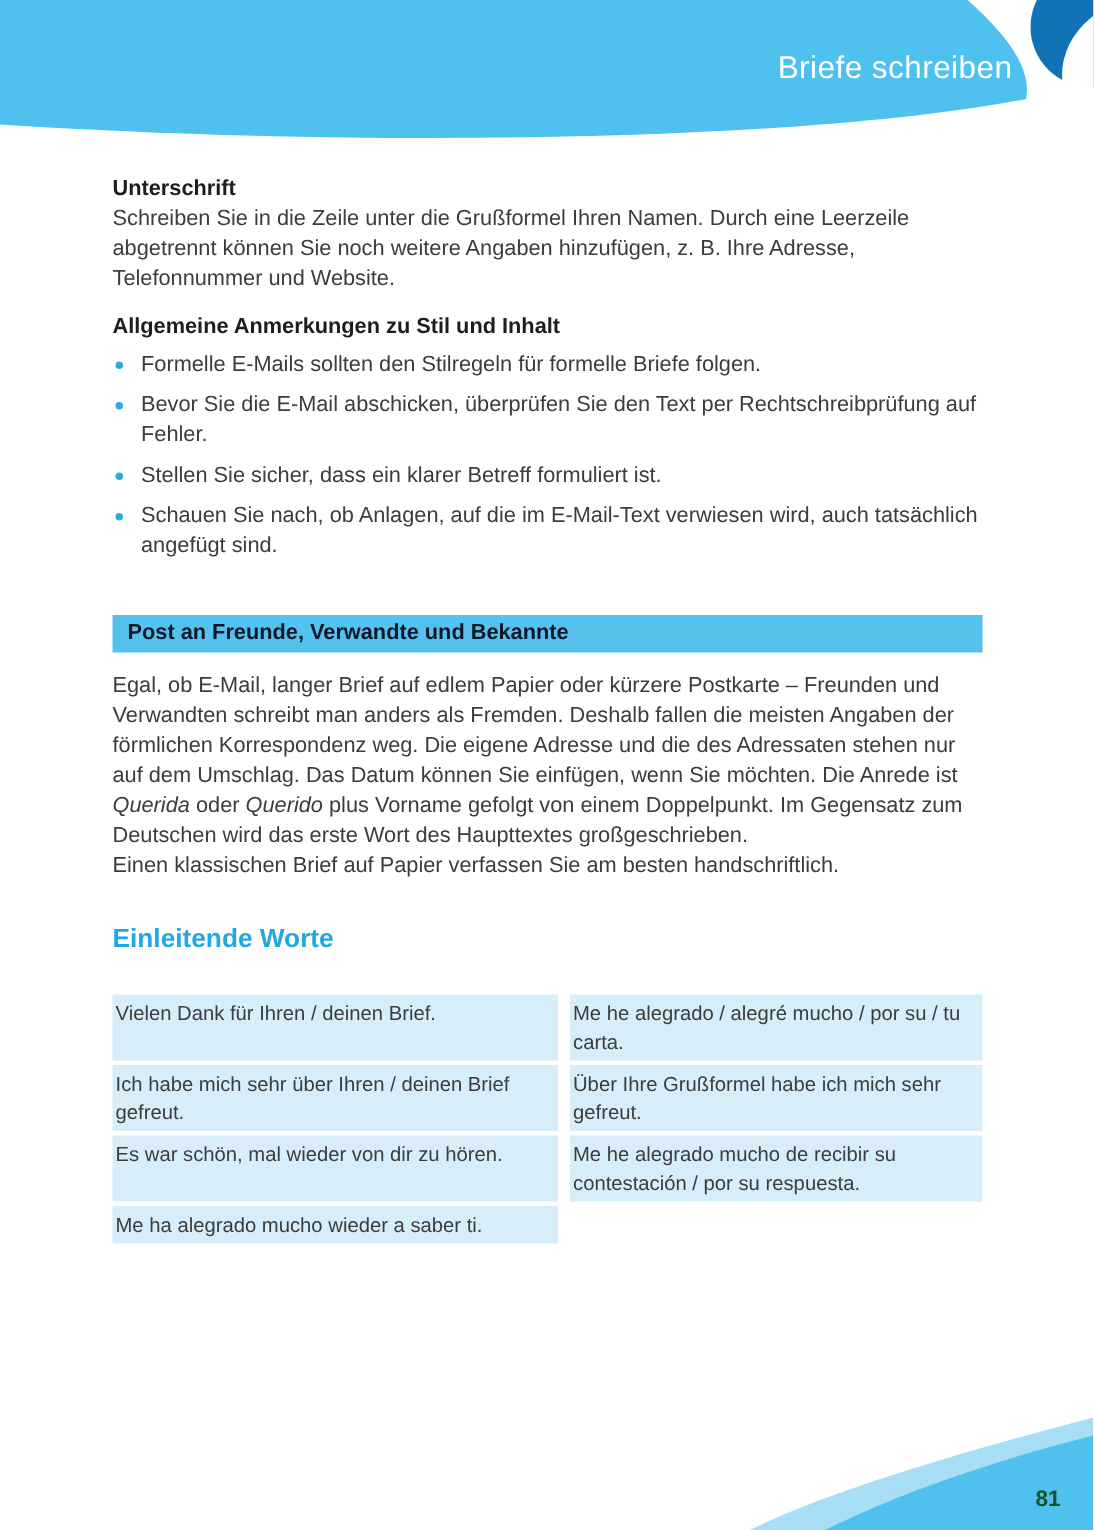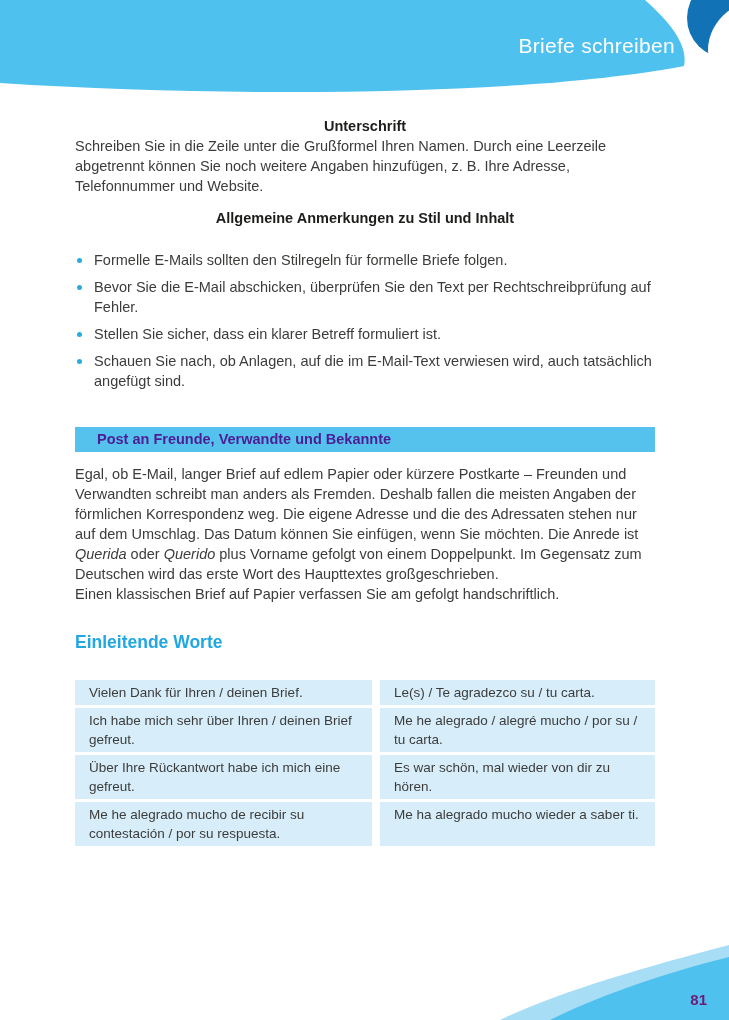--- a/index.html
+++ b/index.html
@@ -36,49 +36,48 @@
     color: #3c3c3b;
     font-size: 14.5px;
     line-height: 20px;
   }
 
   h3.sub-heading {
     font-size: 14.5px;
     line-height: 20px;
     color: #1d1d1b;
     font-weight: bold;
-    text-align: center;
   }
   .mt { margin-top: 12px; }
   p.body-p { margin: 0 0 10px 0; }
 
-  ul.bullets { list-style: none; margin-top: 22px; }
+  ul.bullets { list-style: none; margin-top: 5px; }
   ul.bullets li {
     display: flex;
     align-items: flex-start;
     margin-bottom: 7px;
   }
   .dot {
     flex: 0 0 auto;
     width: 5px;
     height: 5px;
     border-radius: 50%;
     background: #29abe2;
     margin: 8px 12px 0 2px;
   }
 
   .banner {
     margin-top: 36px;
     margin-bottom: 12px;
     background: #55c2ee;
-    color: #4c1d95;
+    color: #0f172a;
     font-weight: bold;
     font-size: 14.5px;
     line-height: 25px;
-    padding: 0 22px;
+    padding: 0 10px;
   }
 
   p.post-p { margin: 0; }
   em { font-style: italic; }
 
   h2.intro-h {
     color: #21a7e1;
     font-size: 17.5px;
     line-height: 23px;
     font-weight: bold;
@@ -89,30 +88,30 @@
     margin-top: 26px;
     display: grid;
     grid-template-columns: 297px 1fr;
     gap: 3px 8px;
     font-size: 13.5px;
     line-height: 19px;
     color: #3c3c3b;
   }
   .phrase-table .cell {
     background: #d7eefa;
-    padding: 3px 14px;
+    padding: 3px 2px;
   }
 
   
   .deco-footer { position: absolute; bottom: 0; right: 0; display: block; }
   .page-number {
     position: absolute;
     right: 22px;
     bottom: 12px;
-    color: #701a75;
+    color: #14532d;
     font-size: 15px;
     font-weight: bold;
   }
 </style>
 </head>
 <body>
 
 <div class="page">
 
   <svg class="deco-header" width="729" height="110" viewBox="0 0 729 110" aria-hidden="true">
@@ -144,30 +143,29 @@
       </li>
       <li>
         <span class="dot"></span>
         <span class="li-text">Schauen Sie nach, ob Anlagen, auf die im E-Mail-Text verwiesen wird, auch tatsächlich angefügt sind.</span>
       </li>
     </ul>
 
     <div class="banner">Post an Freunde, Verwandte und Bekannte</div>
 
     <p class="post-p"><span>Egal, ob E-Mail, langer Brief auf edlem Papier oder kürzere Postkarte – Freunden und Verwandten schreibt man anders als Fremden. Deshalb fallen die meisten Angaben der förmlichen Korrespondenz weg. Die eigene Adresse und die des Adressaten stehen nur auf dem Umschlag. Das Datum können Sie einfügen, wenn Sie möchten. Die Anrede ist </span><em>Querida</em><span> oder </span><em>Querido</em><span> plus Vorname gefolgt von einem Doppelpunkt. Im Gegensatz zum Deutschen wird das erste Wort des Haupttextes großgeschrieben.</span></p>
-    <p class="post-p">Einen klassischen Brief auf Papier verfassen Sie am gefolgt handschriftlich.</p>
+    <p class="post-p">Einen klassischen Brief auf Papier verfassen Sie am besten handschriftlich.</p>
 
     <h2 class="intro-h first">Einleitende Worte</h2>
 
     <div class="phrase-table">
       <div class="cell">Vielen Dank für Ihren / deinen Brief.</div>
-      <div class="cell">Le(s) / Te agradezco su / tu carta.</div>
+      <div class="cell">Me he alegrado / alegré mucho / por su / tu carta.</div>
       <div class="cell">Ich habe mich sehr über Ihren / deinen Brief gefreut.</div>
-      <div class="cell">Me he alegrado / alegré mucho / por su / tu carta.</div>
-      <div class="cell">Über Ihre Rückantwort habe ich mich eine gefreut.</div>
+      <div class="cell">Über Ihre Grußformel habe ich mich sehr gefreut.</div>
       <div class="cell">Es war schön, mal wieder von dir zu hören.</div>
       <div class="cell">Me he alegrado mucho de recibir su contestación / por su respuesta.</div>
       <div class="cell">Me ha alegrado mucho wieder a saber ti.</div>
     </div>
 
   </div>
 
   <svg class="deco-footer" width="729" height="75" viewBox="0 0 729 75" aria-hidden="true">
     <path d="M729,0 C 645,22 555,48 500,75 L729,75 Z" fill="#a8ddf6"></path>
     <path d="M729,12 C 665,28 600,50 550,75 L729,75 Z" fill="#4ec1ee"></path>

